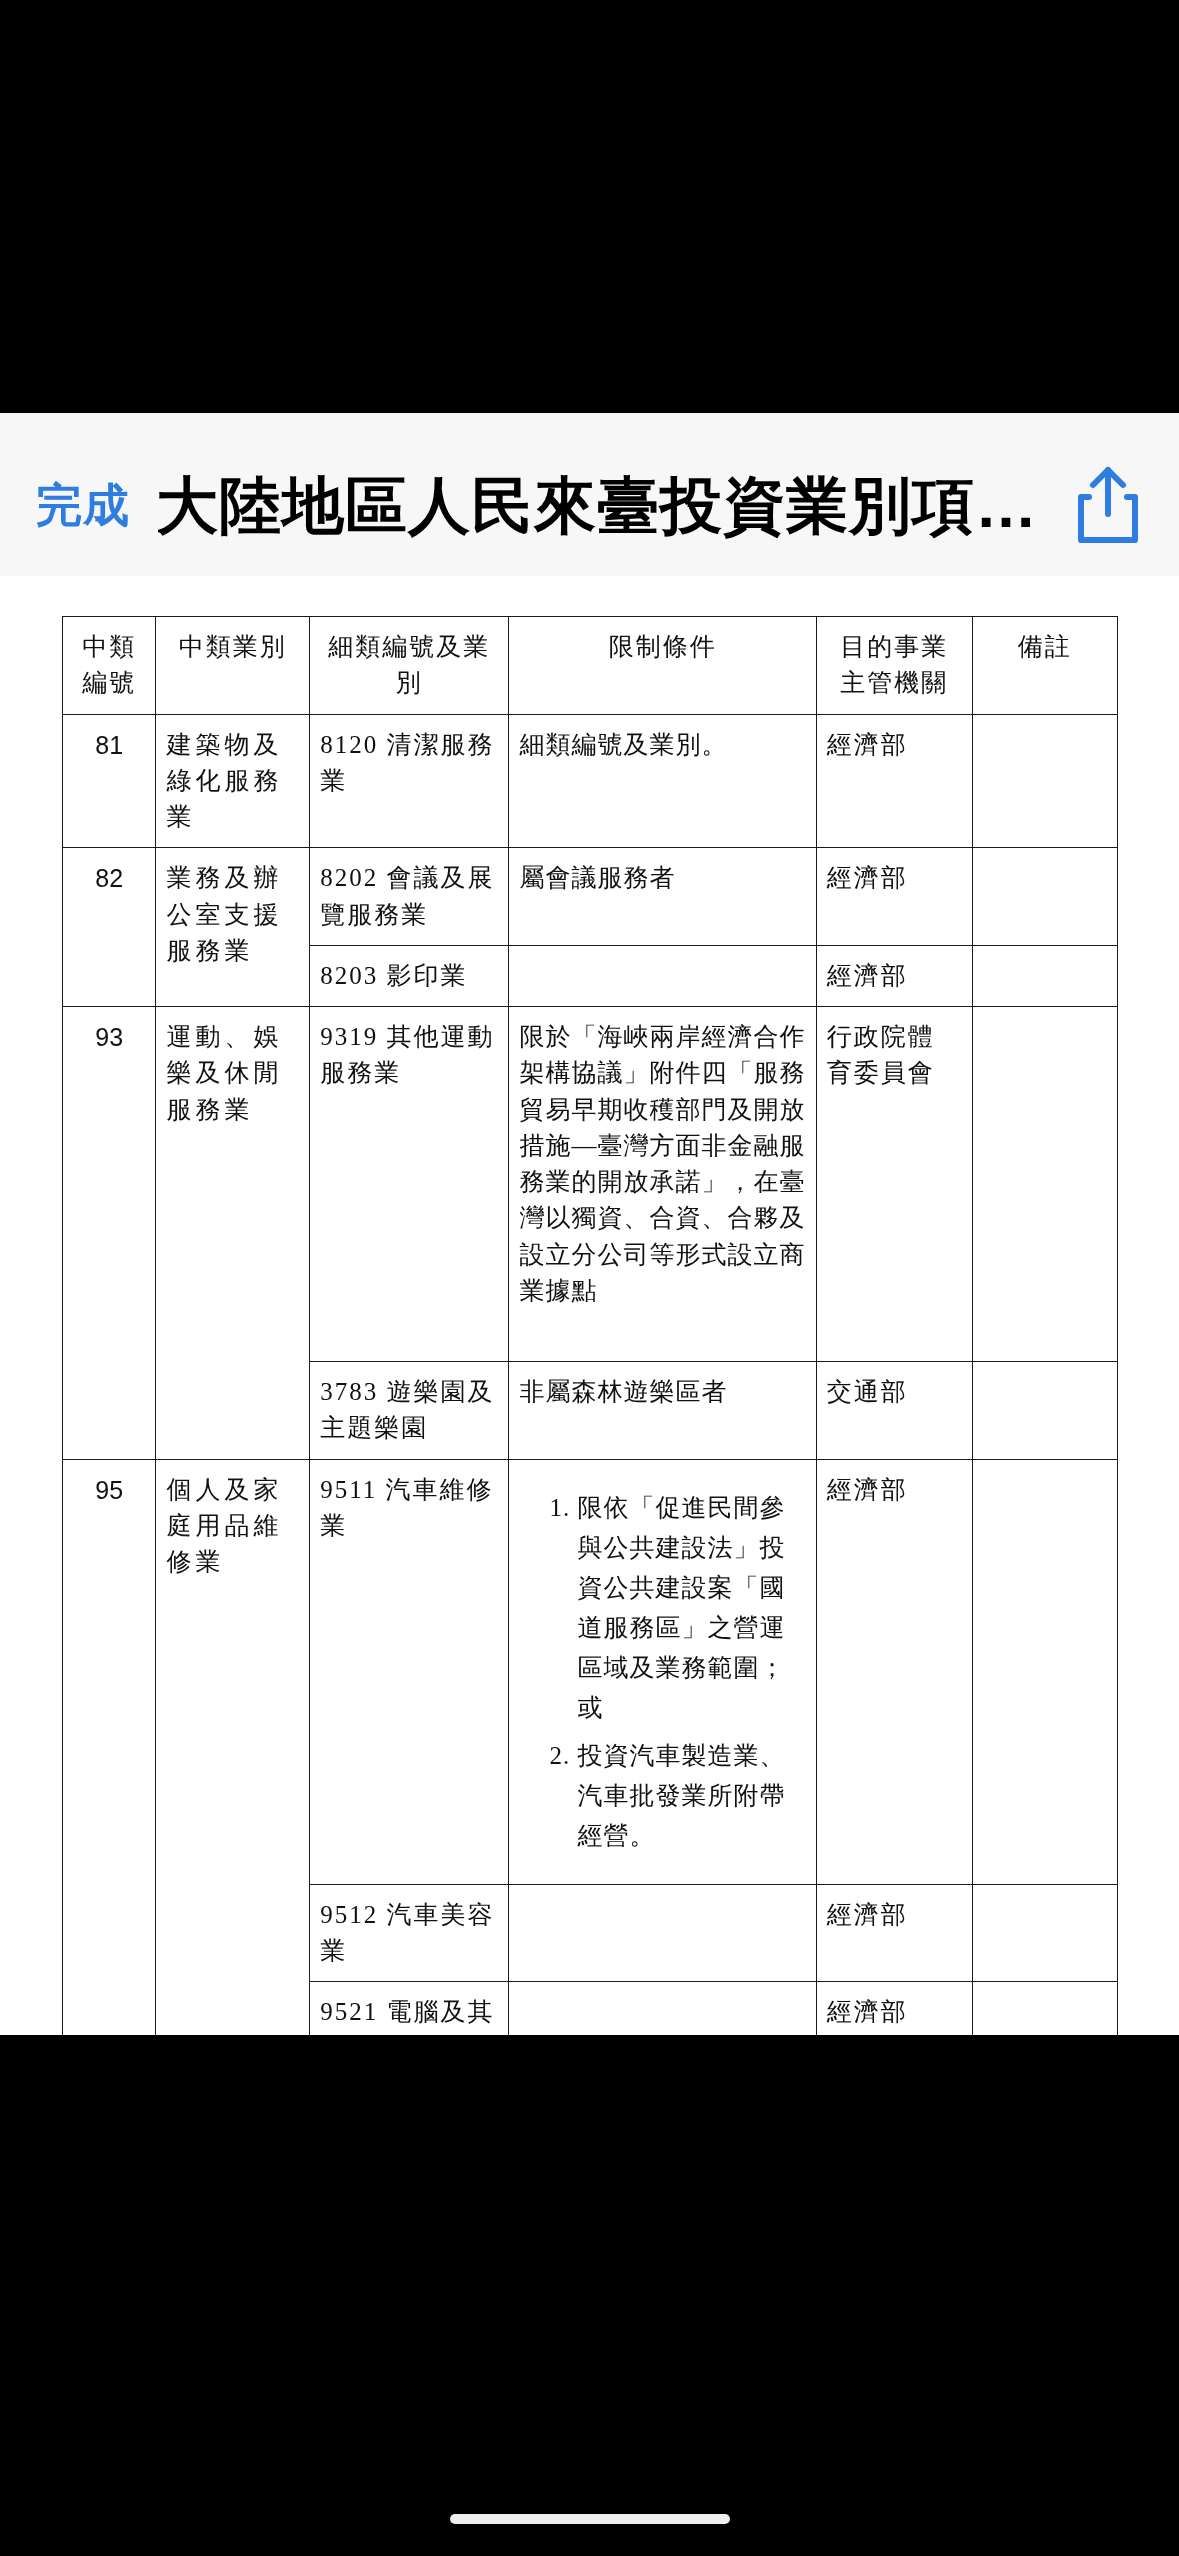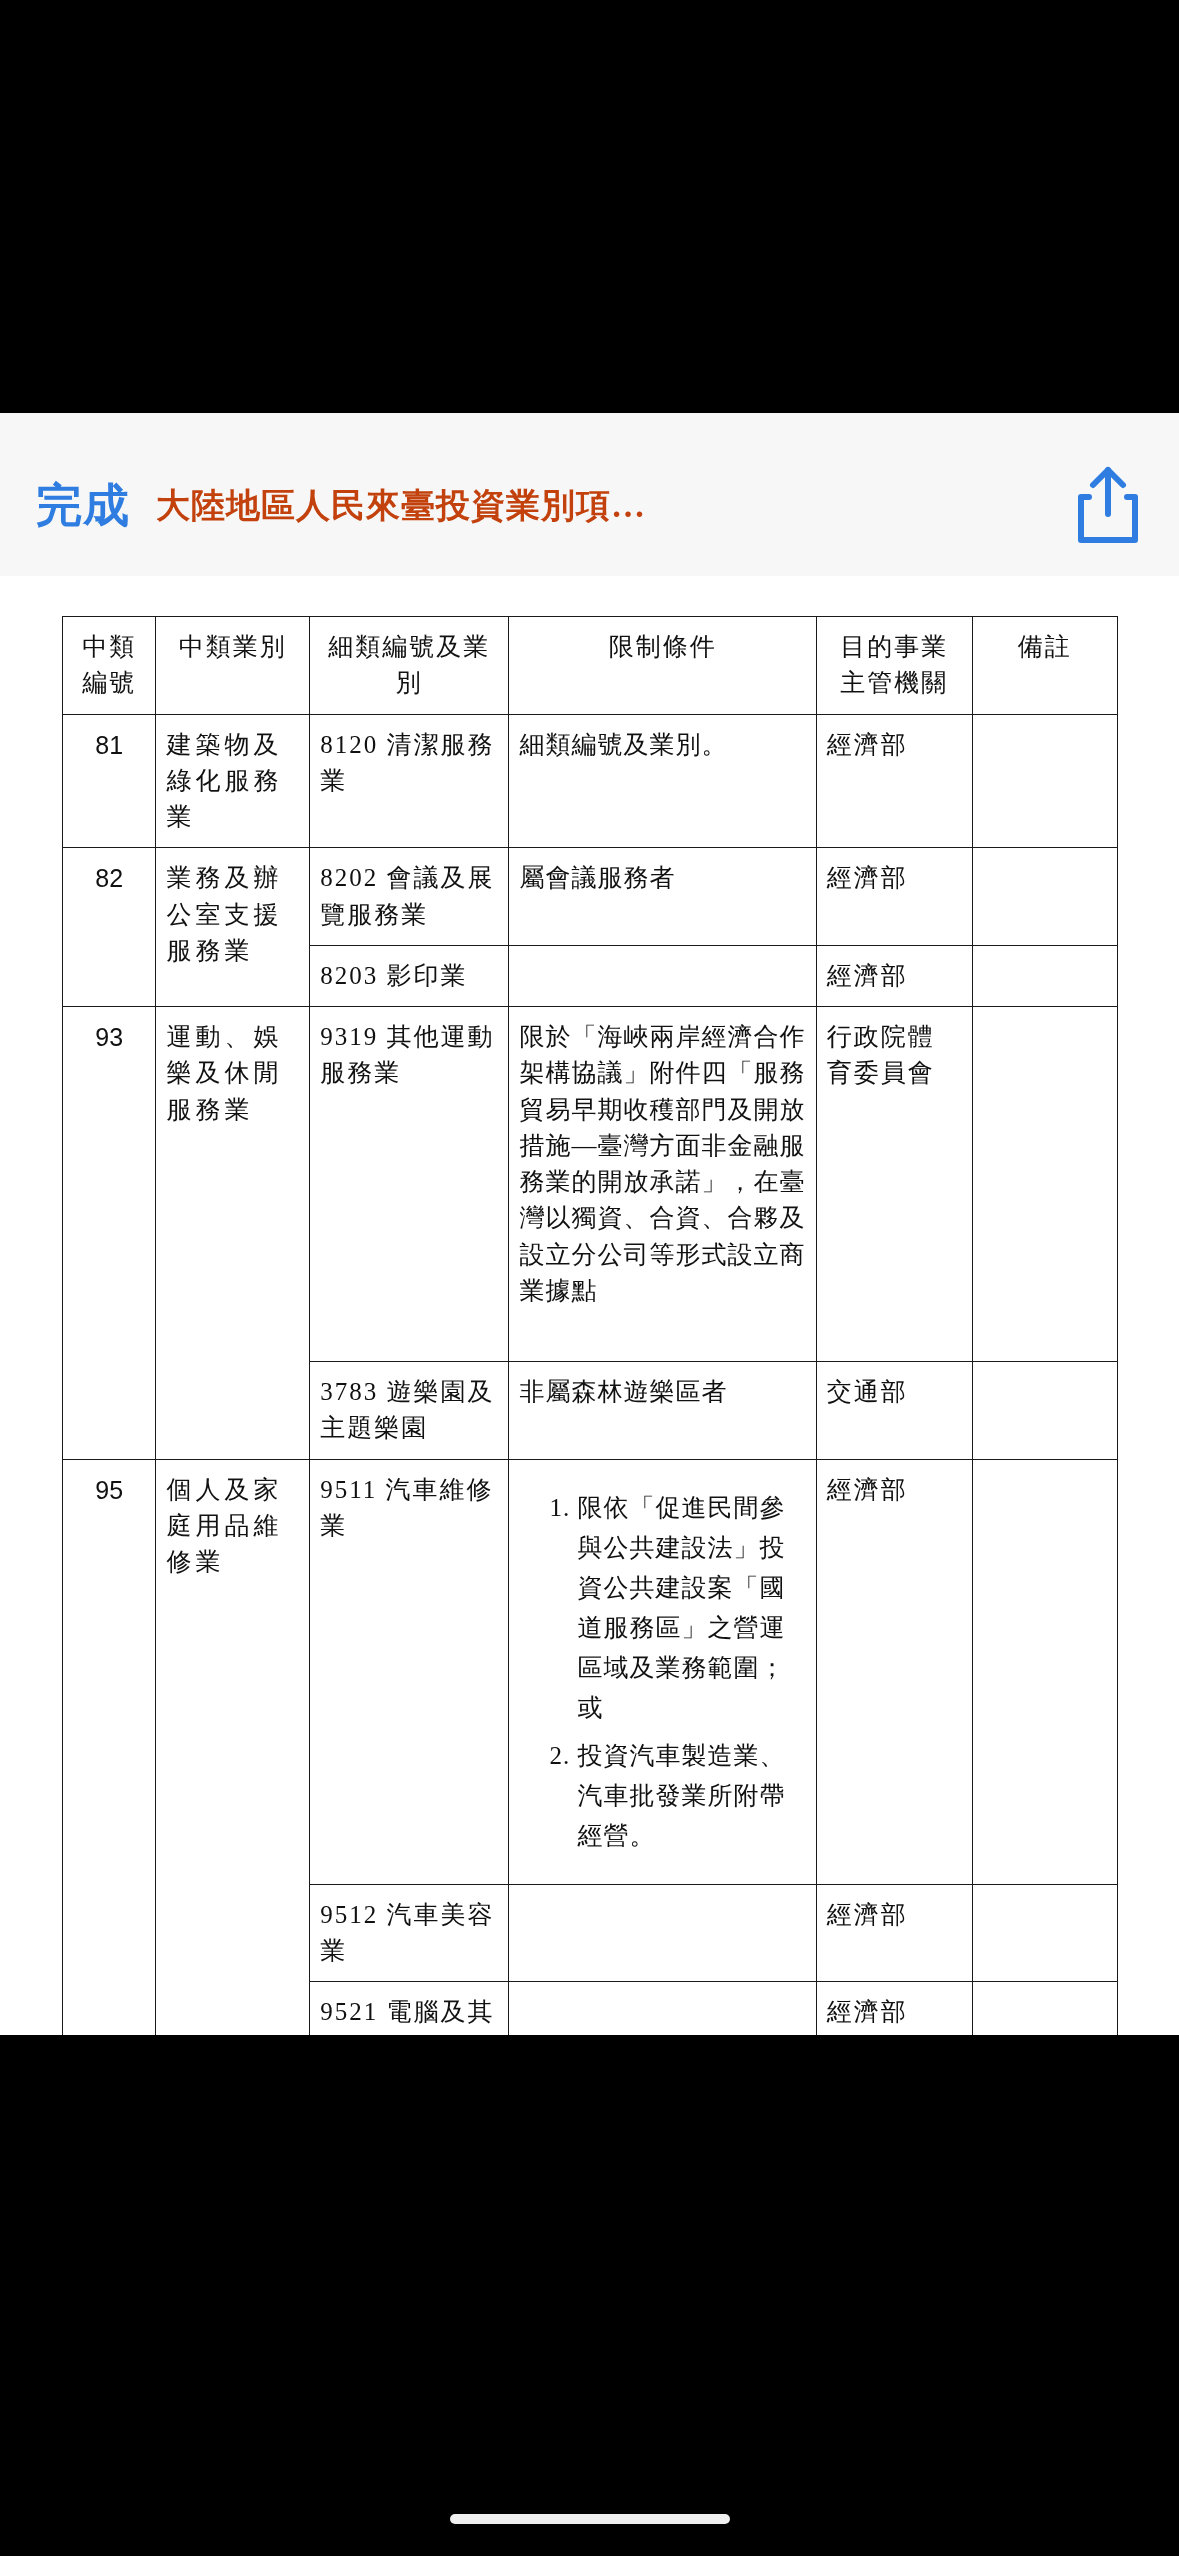--- a/index.html
+++ b/index.html
@@ -45,24 +45,24 @@
     color: #2f7de1;
     font-family: "Liberation Sans", sans-serif;
     font-weight: bold;
     font-size: 46px;
     letter-spacing: 1px;
     white-space: nowrap;
   }
   .nav-title {
     flex: 1;
     margin-left: 26px;
-    color: #c2410c;
-    font-family: Liberation Serif, serif;
+    color: #000000;
+    font-family: Liberation Sans, sans-serif;
     font-weight: bold;
-    font-size: 34px;
+    font-size: 62px;
     letter-spacing: 1px;
     white-space: nowrap;
     overflow: hidden;
     text-overflow: ellipsis;
   }
   .share-btn {
     width: 70px;
     height: 84px;
     position: relative;
     flex: 0 0 auto;

